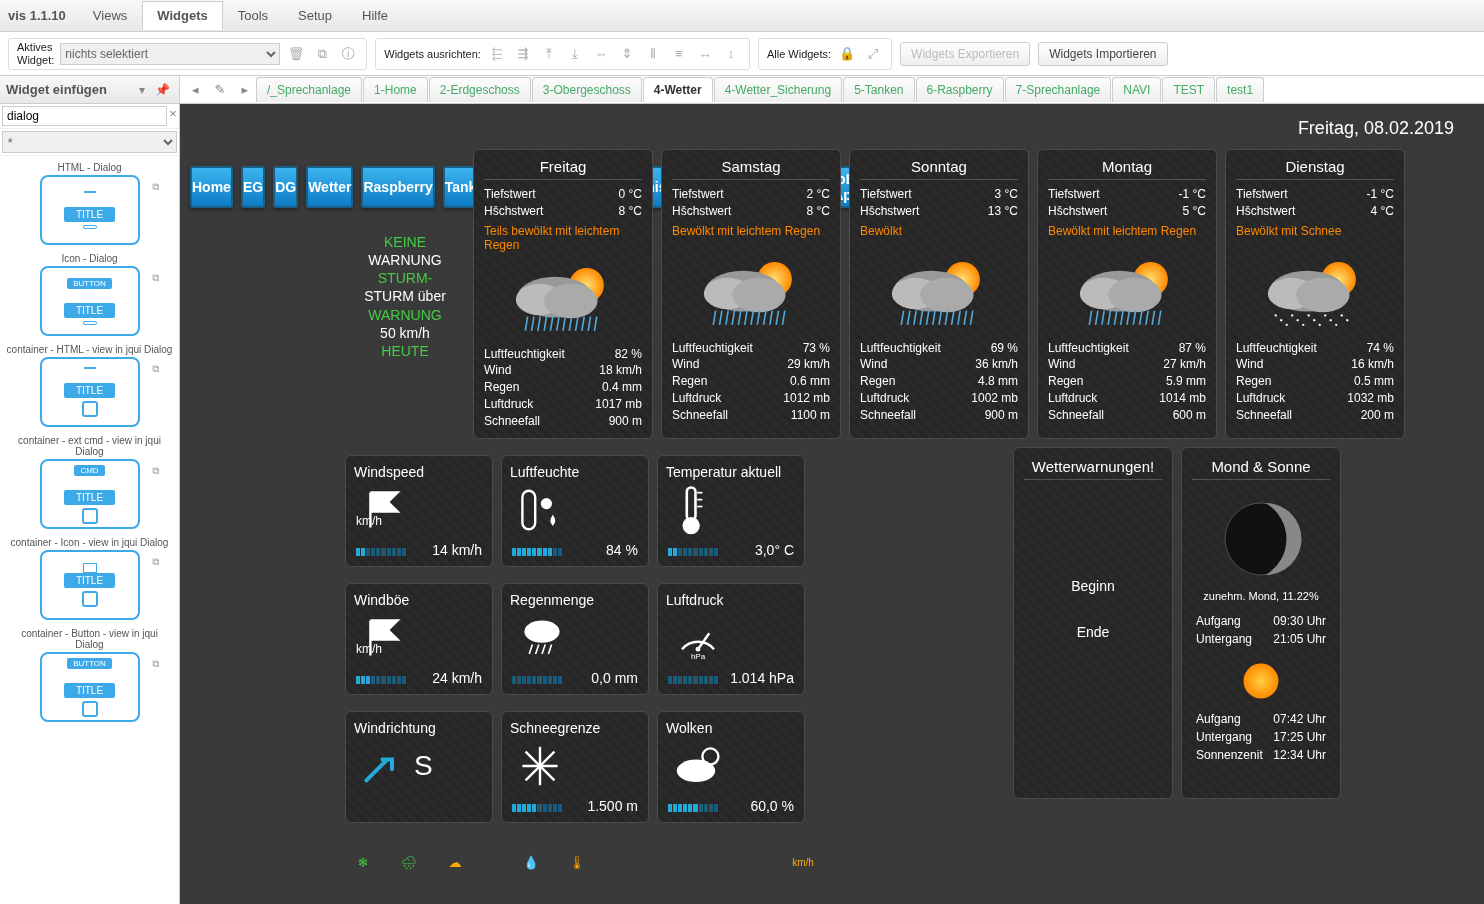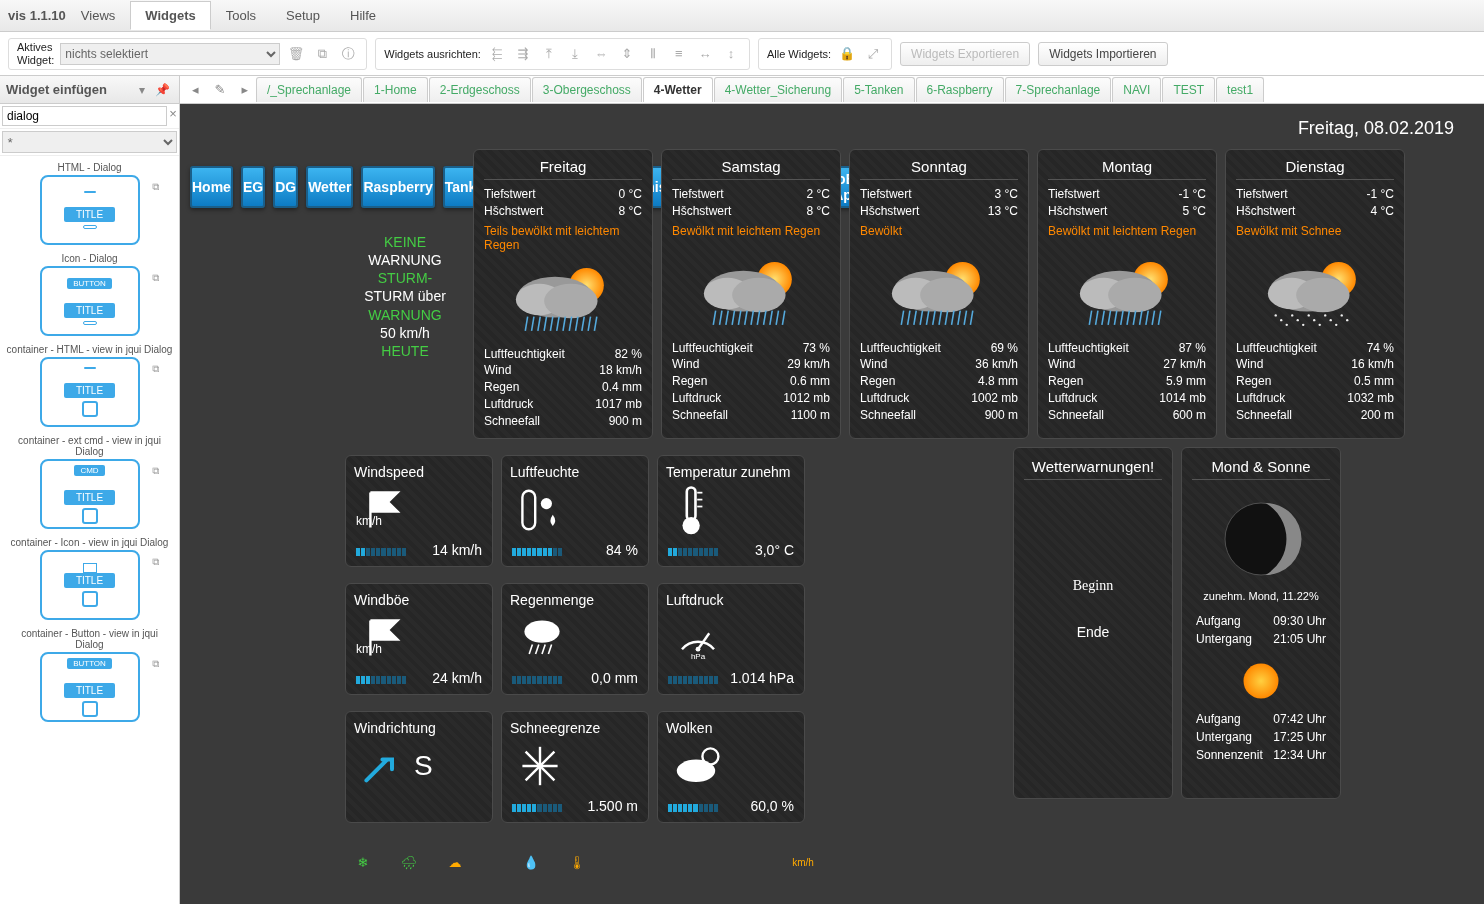--- a/index.html
+++ b/index.html
@@ -1,20 +1,20 @@
 <!DOCTYPE html>
 <html><head>
 <meta charset="utf-8">
 <style>
 * { margin: 0; padding: 0; box-sizing: border-box; font-family: Arial, sans-serif; }
 body { background: #f0f0f0; width: 1484px; height: 904px; overflow: hidden; font-size: 13px; }
 
 
 .menubar { height: 32px; background: linear-gradient(#f8f8f8, #e8e8e8); border-bottom: 1px solid #ccc; display: flex; align-items: center; padding: 0 8px; }
-.menubar .title { font-weight: bold; color: #555; }
+.menubar .title { font-weight: bold; color: #555; margin-right: 12px; }
 .menubar .tab { padding: 6px 14px; color: #555; cursor: pointer; border: 1px solid transparent; }
 .menubar .tab.active { background: #fff; border: 1px solid #ccc; border-bottom-color: #fff; font-weight: bold; }
 
 
 .toolbar { height: 44px; background: #fff; border-bottom: 1px solid #ccc; display: flex; align-items: center; padding: 0 8px; gap: 8px; }
 .toolbar .section { display: flex; align-items: center; gap: 6px; padding: 0 8px; border: 1px solid #ddd; border-radius: 3px; height: 32px; }
 .toolbar .lbl { font-size: 11px; color: #222; }
 .toolbar select { width: 220px; height: 22px; border: 1px solid #ccc; font-size: 12px; color: #666; }
 .toolbar .icon-btn { width: 20px; height: 20px; display: inline-flex; align-items: center; justify-content: center; color: #aaa; cursor: pointer; font-size: 13px; }
 .toolbar .btn { padding: 4px 10px; background: linear-gradient(#fff,#eee); border: 1px solid #ccc; border-radius: 3px; font-size: 12px; color: #444; cursor: pointer; }
@@ -610,21 +610,21 @@
                     <span class="on"></span>
                     <span class="on"></span>
                     <span class="on"></span>
                     <span class="on"></span>
                     <span class=""></span>
                     <span class=""></span>
                   </div>
     <div class="s-val">84 %</div>
   </div>
                 <div class="s-card">
-    <div class="s-title">Temperatur zunehm</div>
+    <div class="s-title">Temperatur aktuell</div>
     <div class="s-icon">
                     <svg width="40" height="52" viewBox="0 0 40 60">
                       <rect x="14" y="4" width="10" height="38" rx="5" fill="none" stroke="#fff" stroke-width="3"></rect>
                       <circle cx="19" cy="48" r="10" fill="#fff"></circle>
                       <line x1="26" y1="10" x2="32" y2="10" stroke="#fff" stroke-width="2"></line>
                       <line x1="26" y1="18" x2="32" y2="18" stroke="#fff" stroke-width="2"></line>
                       <line x1="26" y1="26" x2="32" y2="26" stroke="#fff" stroke-width="2"></line>
                     </svg>
                   </div>
     <div class="s-bar">
@@ -784,21 +784,21 @@
               <span class="ib" style="color:#fa0;">🌡</span>
               <span class="ib" style="color:#fa0;margin-left:180px;font-size:10px;">km/h</span>
             </div>
           </div>
 
           <div style="width:180px;"></div>
 
           <div class="big-card" style="height:352px;">
             <div class="bc-title">Wetterwarnungen!</div>
             <div style="height:90px;"></div>
-            <div style="font-size:14px;font-family:Liberation Serif, serif;">Beginn</div>
+            <div style="font-size:14px;">Beginn</div>
             <div style="height:30px;"></div>
             <div style="font-size:14px;">Ende</div>
           </div>
 
           <div class="big-card" style="height:352px;">
             <div class="bc-title">Mond &amp; Sonne</div>
             <div style="display:flex;justify-content:center;padding:6px 0;">
               <svg class="moon-svg" viewBox="0 0 100 100">
                   <circle cx="50" cy="50" r="40" fill="#111" stroke="#555" stroke-width="1"></circle>
                   <path d="M55 10 A40 40 0 0 1 55 90 A46 46 0 0 0 55 10" fill="#888"></path>

